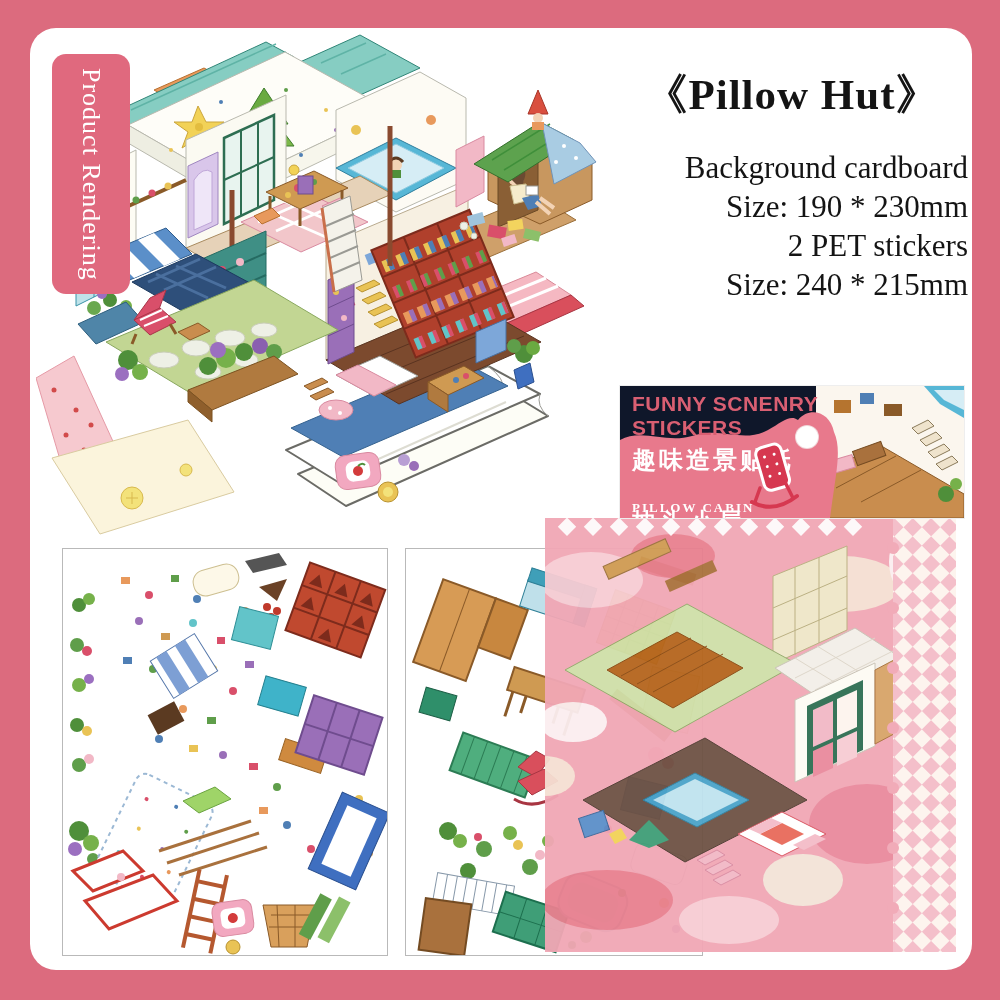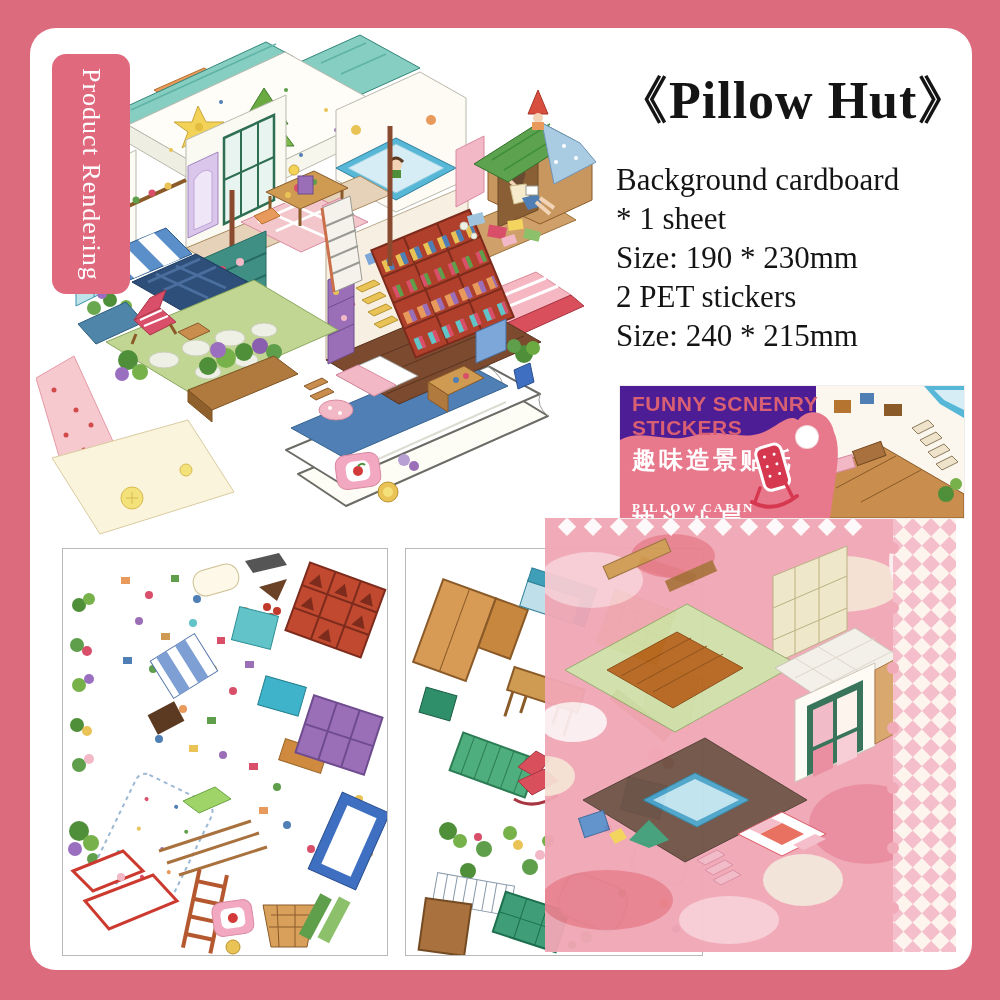--- a/index.html
+++ b/index.html
@@ -8,24 +8,24 @@
   .panel{position:absolute;left:30px;top:28px;width:942px;height:942px;background:#ffffff;
          border-radius:26px;}
   
   .ribbon{position:absolute;left:52px;top:54px;width:78px;height:240px;background:#e0697e;
           border-radius:14px;display:flex;align-items:center;justify-content:center;z-index:6;}
   .ribbon span{writing-mode:vertical-rl;color:#fff;font-size:26px;letter-spacing:1px;}
   
   .illust{position:absolute;left:36px;top:30px;width:570px;height:516px;z-index:2;}
   
   .info{position:absolute;left:616px;top:66px;width:352px;z-index:3;color:#141414;}
-  .title{font-size:52px;font-weight:bold;text-align:center;letter-spacing:1px;white-space:nowrap;}
-  .details{margin-top:24px;font-size:31px;line-height:39px;}
+  .title{font-size:43px;font-weight:bold;text-align:center;letter-spacing:1px;white-space:nowrap;}
+  .details{margin-top:24px;font-size:31px;line-height:39px;text-align:right;}
   
-  .package{position:absolute;left:620px;top:386px;width:344px;height:132px;background:#4c1d95;
+  .package{position:absolute;left:620px;top:386px;width:344px;height:132px;background:#0f172a;
            z-index:5;box-shadow:0 0 0 1px #eee;overflow:hidden;}
   .pkg-room{position:absolute;left:196px;top:0;width:148px;height:132px;}
   .pkg-wave{position:absolute;left:0;top:0;width:236px;height:132px;}
   .pkg-brand{position:absolute;left:12px;top:6px;font-family:"Liberation Sans",sans-serif;
              font-weight:bold;font-size:21px;line-height:24px;color:#d95f72;letter-spacing:.5px;}
   .pkg-cn1{position:absolute;left:12px;top:58px;font-family:"Liberation Sans",sans-serif;
            font-weight:bold;font-size:24px;color:#fff;letter-spacing:3px;}
   .pkg-cn2{position:absolute;left:12px;top:88px;font-family:"Liberation Sans",sans-serif;
            font-weight:bold;font-size:23px;color:#fff;letter-spacing:6px;margin-top:32px;}
   .pkg-en{position:absolute;left:12px;top:114px;font-family:Liberation Serif, serif;
@@ -326,21 +326,20 @@
   </svg>
 
   <div class="ribbon">
     <span>Product Rendering</span>
   </div>
 
   <div class="info">
     <div class="title">《Pillow Hut》</div>
     <div class="details">
       <div>Background cardboard</div>
-      <div>* 1 sheet</div>
       <div>Size: 190 * 230mm</div>
       <div>2 PET stickers</div>
       <div>Size: 240 * 215mm</div>
     </div>
   </div>
 
   <div class="package">
     <svg class="pkg-room" viewBox="0 0 148 132">
       <rect width="148" height="132" fill="#fbf6ee"></rect>
       <polygon points="0,92 62,58 148,108 148,132 0,132" fill="#c98d4e" stroke="#8a5a28"></polygon>

